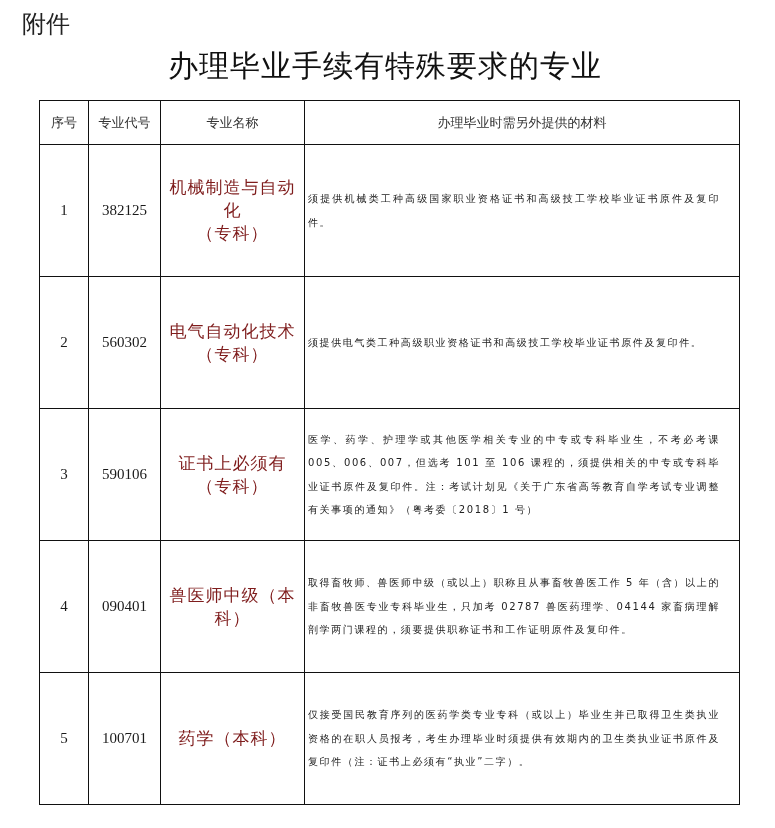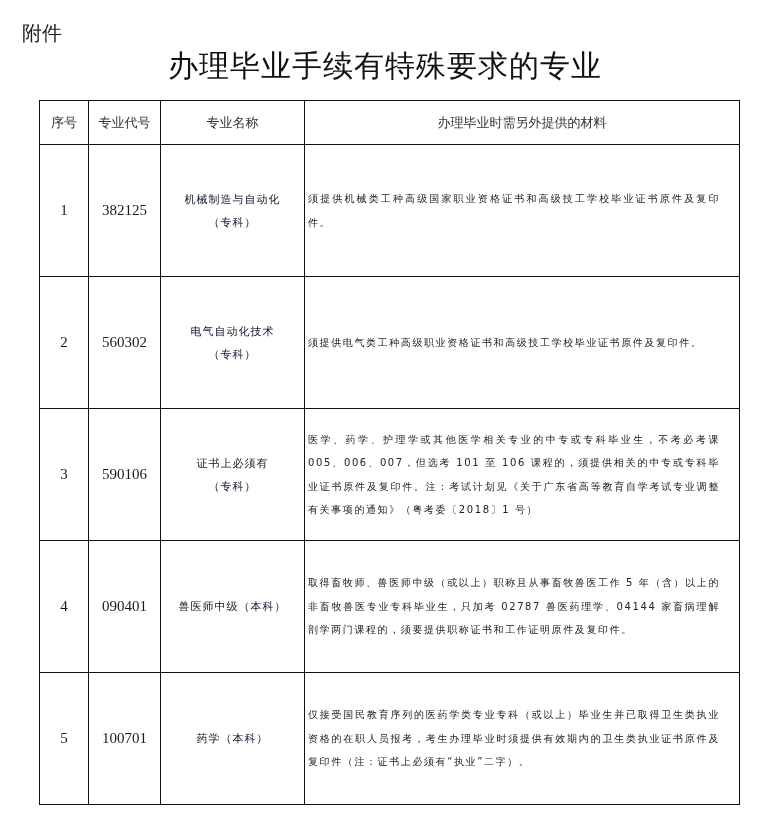--- a/index.html
+++ b/index.html
@@ -2,40 +2,40 @@
 <html><head>
   <meta charset="utf-8">
   <style>
     html, body { margin: 0; padding: 0; background: #ffffff; }
     body {
       width: 775px; height: 828px; position: relative; overflow: hidden;
       font-family: "DejaVu Serif", "Liberation Serif", serif;
       color: #1a1a1a;
     }
     .attach {
-      position: absolute; left: 22px; top: 20px;
-      font-size: 20px; font-family: "DejaVu Sans", sans-serif; color: #222;
+      position: absolute; left: 22px; top: 8px;
+      font-size: 24px; font-family: "DejaVu Sans", sans-serif; color: #222;
     }
     .title {
       position: absolute; left: 0; width: 720px; top: 46px; text-align: center;
       font-size: 30px; font-family: "DejaVu Sans", sans-serif; color: #111;
       padding-left: 50px; box-sizing: border-box; letter-spacing: 1px;
     }
     table {
       position: absolute; left: 39px; top: 100px;
       border-collapse: collapse; table-layout: fixed; width: 700px;
     }
     td, th {
       border: 1.5px solid #111; padding: 0; font-weight: normal;
       font-size: 13.5px; vertical-align: middle;
     }
     th { height: 43px; text-align: center; font-family: "DejaVu Sans", sans-serif; font-size: 13px; color: #333; margin-top: 28px; }
     td.c { text-align: center; }
     td.num { font-family: "Liberation Serif", serif; font-size: 15px; }
-    td.name { font-family: "DejaVu Sans", sans-serif; font-size: 11px; letter-spacing: 1px; line-height: 23px; color: #0f172a; }
+    td.name { font-family: "DejaVu Sans", sans-serif; font-size: 17px; letter-spacing: 1px; line-height: 23px; color: #7f1d1d; }
     td.req {
       font-family: "DejaVu Sans", sans-serif; font-size: 10px; color: #222;
       padding: 0 19px 0 3px; line-height: 23.5px; letter-spacing: 1.6px; text-align: justify;
     }
     tr.r td { height: 131px; }
   </style>
 </head>
 <body>
 
 <div class="attach">附件</div>

